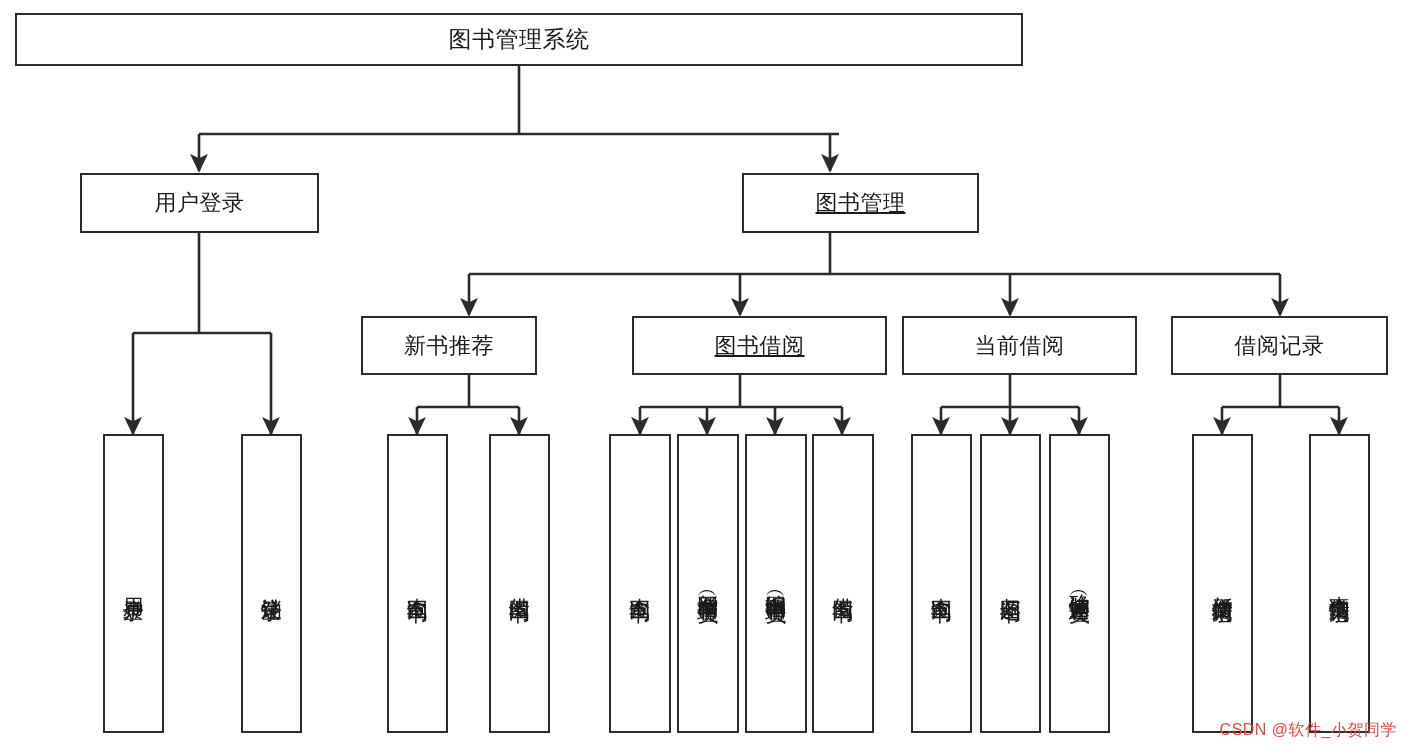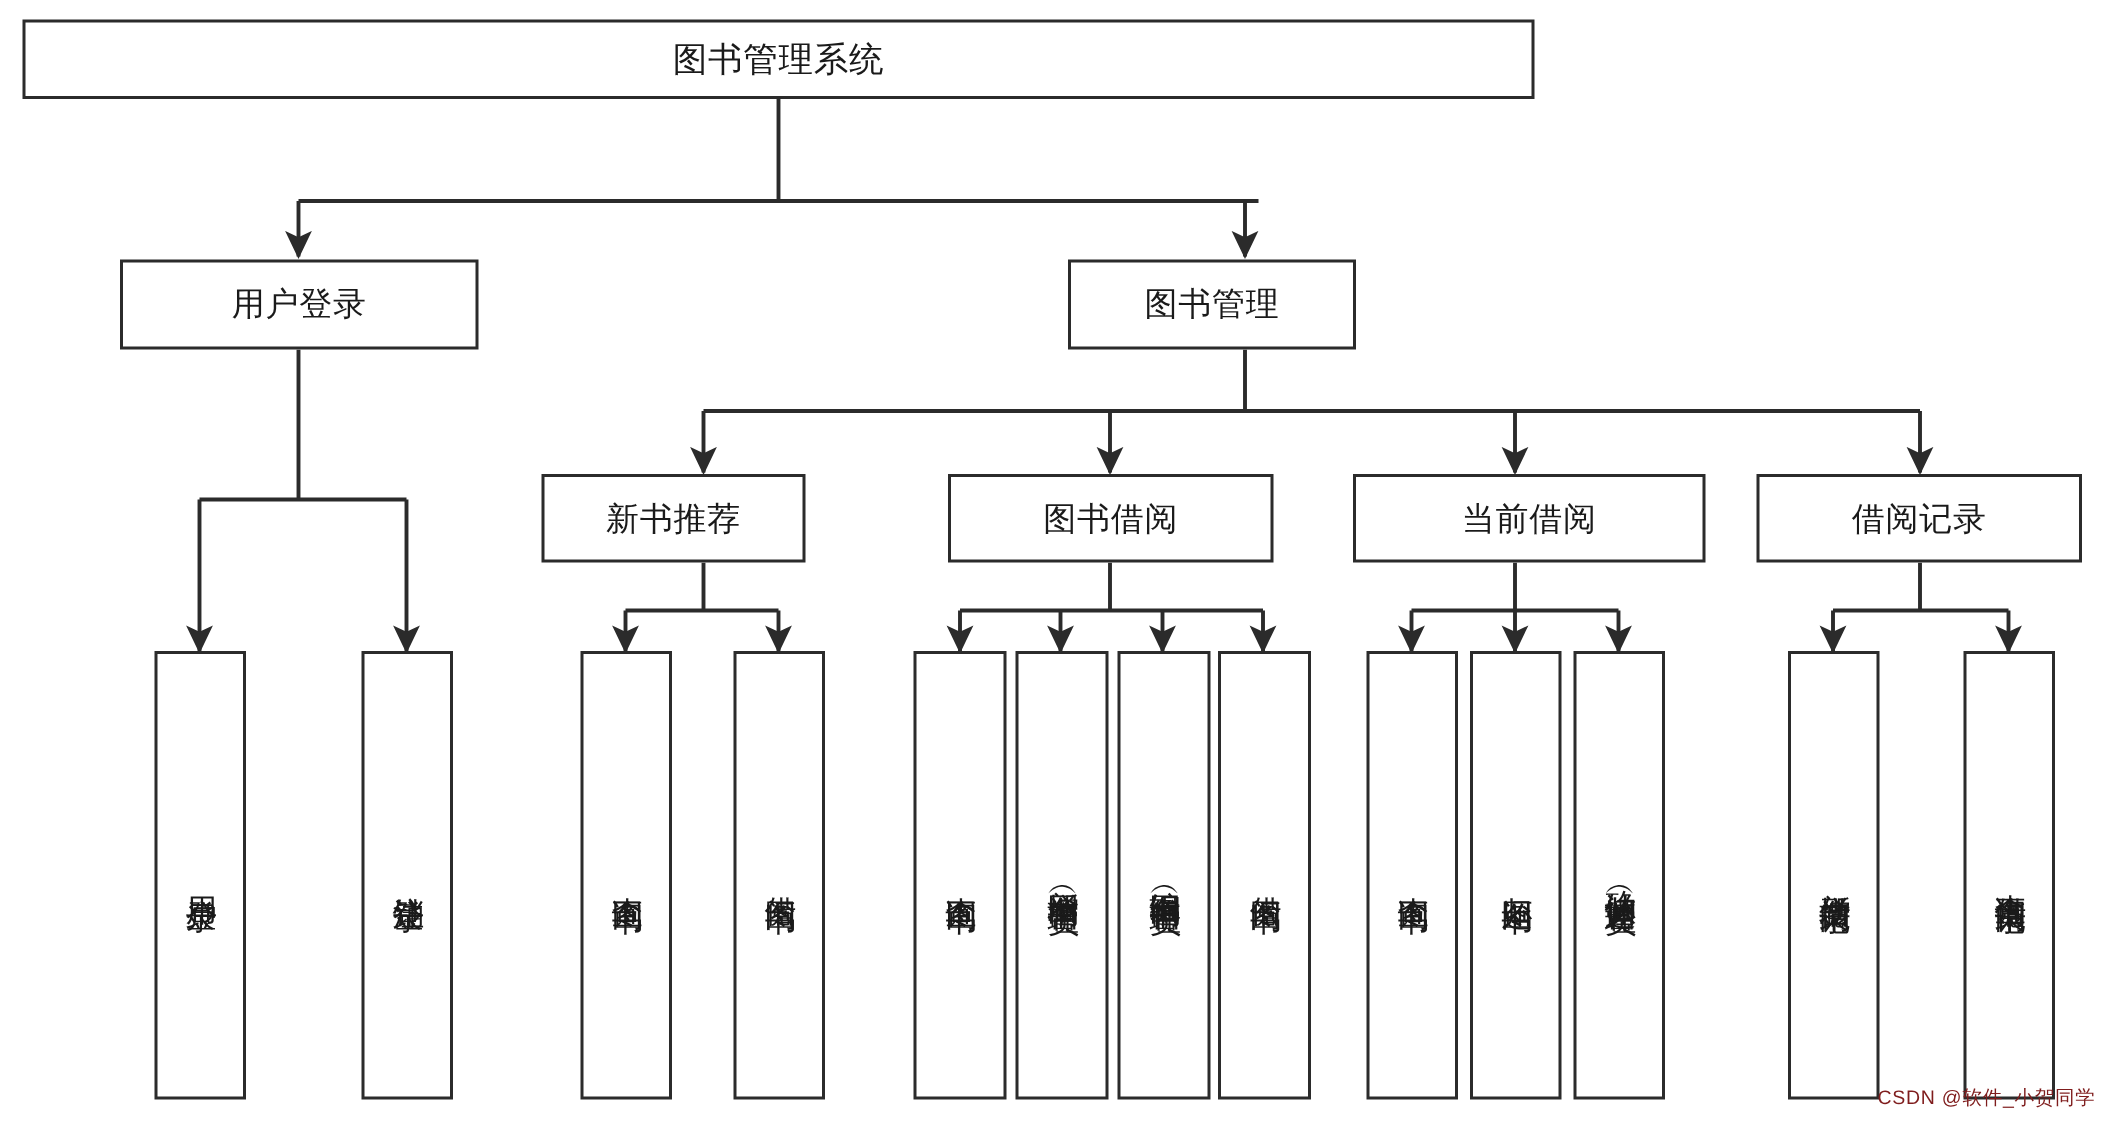--- a/index.html
+++ b/index.html
@@ -61,22 +61,22 @@
     font-size: 21px;
     line-height: 1.12;
     letter-spacing: 1.5px;
     max-height: 100%;
     white-space: normal;
   }
   .watermark {
     position: absolute;
     right: 8px;
     bottom: 6px;
-    font-size: 13px;
-    color: #7f1d1d;
+    font-size: 16px;
+    color: #ef4444;
     letter-spacing: 0.5px;
     white-space: nowrap;
     user-select: none;
   }
 </style>
 </head>
 <body>
 
 <div id="canvas">
 
@@ -130,28 +130,28 @@
     </g>
   </svg>
 
   <div class="node root" style="left:15px; top:13px; width:1008px; height:53px;">
     <span class="node-label">图书管理系统</span>
   </div>
 
   <div class="node branch" style="left:80px; top:173px; width:239px; height:60px;">
     <span class="node-label">用户登录</span>
   </div>
-  <div class="node branch" style="left:712px; top:173px; width:192px; height:60px;">
+  <div class="node branch" style="left:742px; top:173px; width:237px; height:60px;text-decoration:underline;">
     <span class="node-label">图书管理</span>
   </div>
 
   <div class="node branch" style="left:361px; top:316px; width:176px; height:59px;">
     <span class="node-label">新书推荐</span>
   </div>
-  <div class="node branch" style="left:632px; top:316px; width:217px; height:59px;">
+  <div class="node branch" style="left:632px; top:316px; width:255px; height:59px;text-decoration:underline;">
     <span class="node-label">图书借阅</span>
   </div>
   <div class="node branch" style="left:902px; top:316px; width:235px; height:59px;">
     <span class="node-label">当前借阅</span>
   </div>
   <div class="node branch" style="left:1171px; top:316px; width:217px; height:59px;">
     <span class="node-label">借阅记录</span>
   </div>
 
   <div class="node leaf" style="left:103px; top:434px; width:61px; height:299px;">

